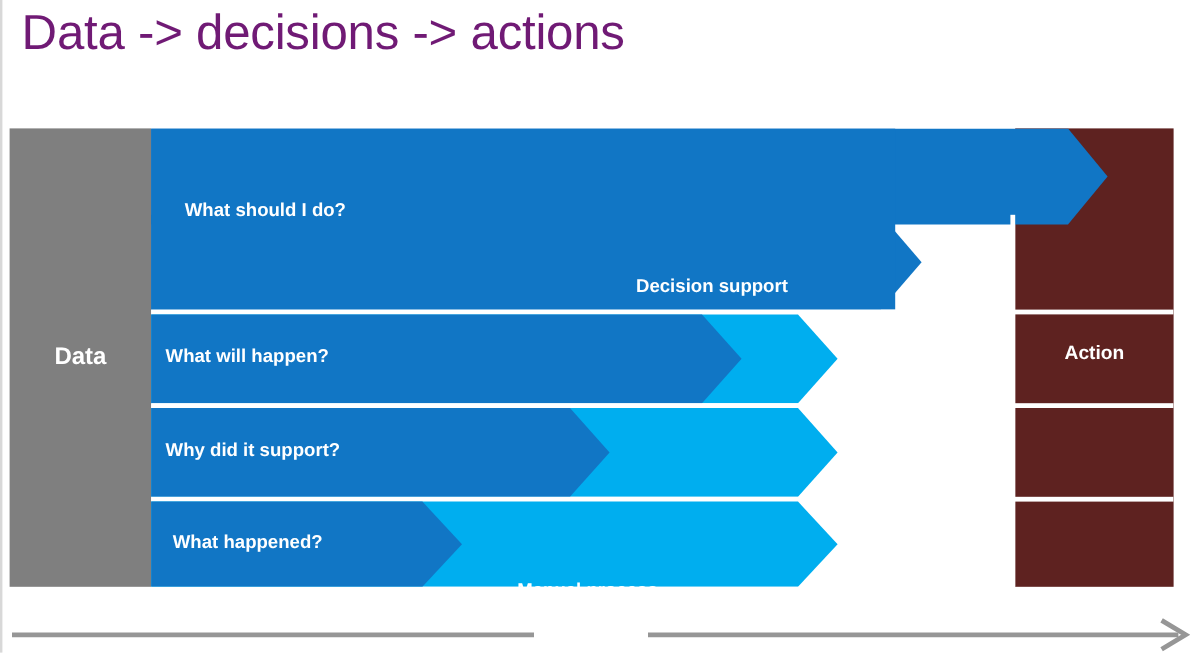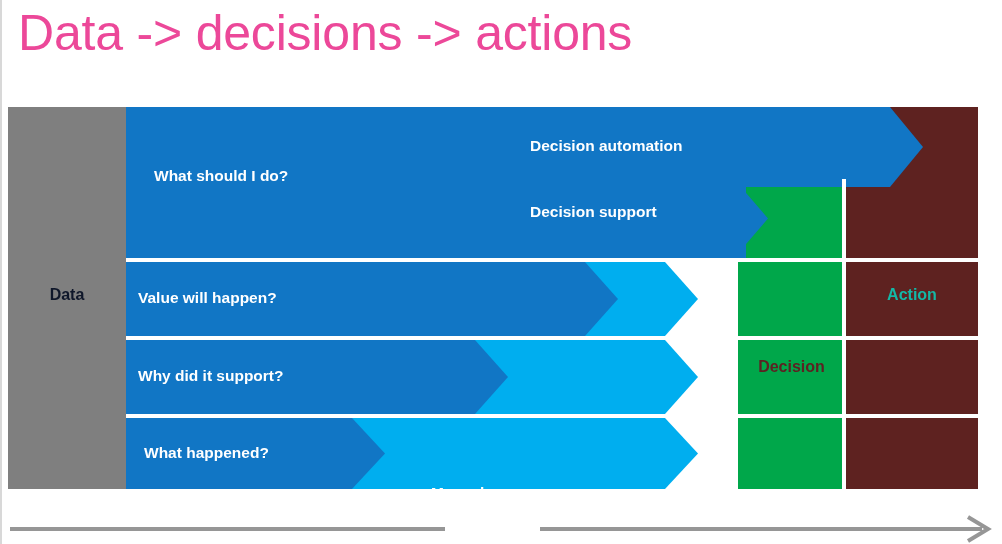--- a/index.html
+++ b/index.html
@@ -10,23 +10,23 @@
     overflow:hidden;
     position:relative;
   }
 
   .slide{position:absolute;left:0;top:0;width:1002px;height:544px;}
 
   
   .title{
     position:absolute;
     left:18px; top:4px;
-    font-size:50px;
+    font-size:41px;
     font-weight:400;
-    color:#ec4899;
+    color:#701a75;
     letter-spacing:-0.2px;
     white-space:nowrap;
     font-family:"Liberation Sans", sans-serif;
   }
 
   
   .frame-left{
     position:absolute;left:0;top:0;width:2px;height:544px;background:#d8d8d8;
   }
 
@@ -37,41 +37,41 @@
     width:970px; height:382px;
   }
 
   
   .col-data{
     position:absolute;left:0;top:0;width:118px;height:382px;
     background:#7f7f7f;
   }
   .col-data .lbl{
     position:absolute;left:0;right:0;top:179px;
-    text-align:center;font-size:16px;font-weight:bold;color:#0f172a;
+    text-align:center;font-size:20px;font-weight:bold;color:#ffffff;
   }
 
   
   .col-decision{
     position:absolute;left:730px;top:72px;width:107px;height:310px;
     background:#00A74A;
   }
   .col-decision .lbl{
     position:absolute;left:0;right:0;top:179px;
     text-align:center;font-size:16px;font-weight:bold;color:#5c2222;
   }
 
   
   .col-action{
     position:absolute;left:838px;top:0;width:132px;height:382px;
     background:#5E2220;
   }
   .col-action .lbl{
     position:absolute;left:0;right:0;top:179px;
-    text-align:center;font-size:16px;font-weight:bold;color:#14b8a6;
+    text-align:center;font-size:16px;font-weight:bold;color:#ffffff;
   }
 
   
   .chev{
     position:absolute;
     display:block;
   }
   .chev .txt{
     position:absolute;
     top:50%;
@@ -100,23 +100,20 @@
   <div class="frame-left"></div>
 
   <div class="title">Data -&gt; decisions -&gt; actions</div>
 
   <div class="diagram">
 
     <div class="col-data">
       <div class="lbl">Data</div>
     </div>
 
-    <div class="col-decision">
-      <div class="lbl">Decision</div>
-    </div>
 
     <div class="col-action">
       <div class="lbl">Action</div>
     </div>
 
     <svg class="chev" style="left:0;top:0;width:970px;height:382px;" viewBox="0 0 970 382">
 
       <path d="M118,72 L726,72 L760,111.5 L726,151 L118,151 Z" fill="#1176C5"></path>
 
       <path d="M118,0 L882,0 L915,40 L882,80 L118,80 Z" fill="#1176C5"></path>
@@ -138,30 +135,27 @@
       <path d="M118,311 L657,311 L690,346.5 L657,382 L118,382 Z" fill="#00AEEF"></path>
       <path d="M118,311 L344,311 L377,346.5 L344,382 L118,382 Z" fill="#1176C5"></path>
 
       <rect x="834" y="72" width="4" height="310" fill="#ffffff"></rect>
     </svg>
 
     <div class="chev" style="left:130px;top:60px;">
       <span class="txt" style="position:static;transform:none;display:block;margin-left:16px;">What should I do?</span>
     </div>
 
-    <div class="chev" style="left:522px;top:30px;">
-      <span class="txt" style="position:static;transform:none;display:block;">Decision automation</span>
-    </div>
 
-    <div class="chev" style="left:522px;top:96px;text-align:right;">
+    <div class="chev" style="left:522px;top:123px;text-align:right;">
       <span class="txt" style="position:static;transform:none;display:block;">Decision support</span>
     </div>
 
     <div class="chev" style="left:130px;top:182px;">
-      <span class="txt" style="position:static;transform:none;display:block;">Value will happen?</span>
+      <span class="txt" style="position:static;transform:none;display:block;">What will happen?</span>
     </div>
 
     <div class="chev" style="left:130px;top:260px;">
       <span class="txt" style="position:static;transform:none;display:block;">Why did it support?</span>
     </div>
 
     <div class="chev" style="left:136px;top:337px;text-align:right;">
       <span class="txt" style="position:static;transform:none;display:block;">What happened?</span>
     </div>
 

